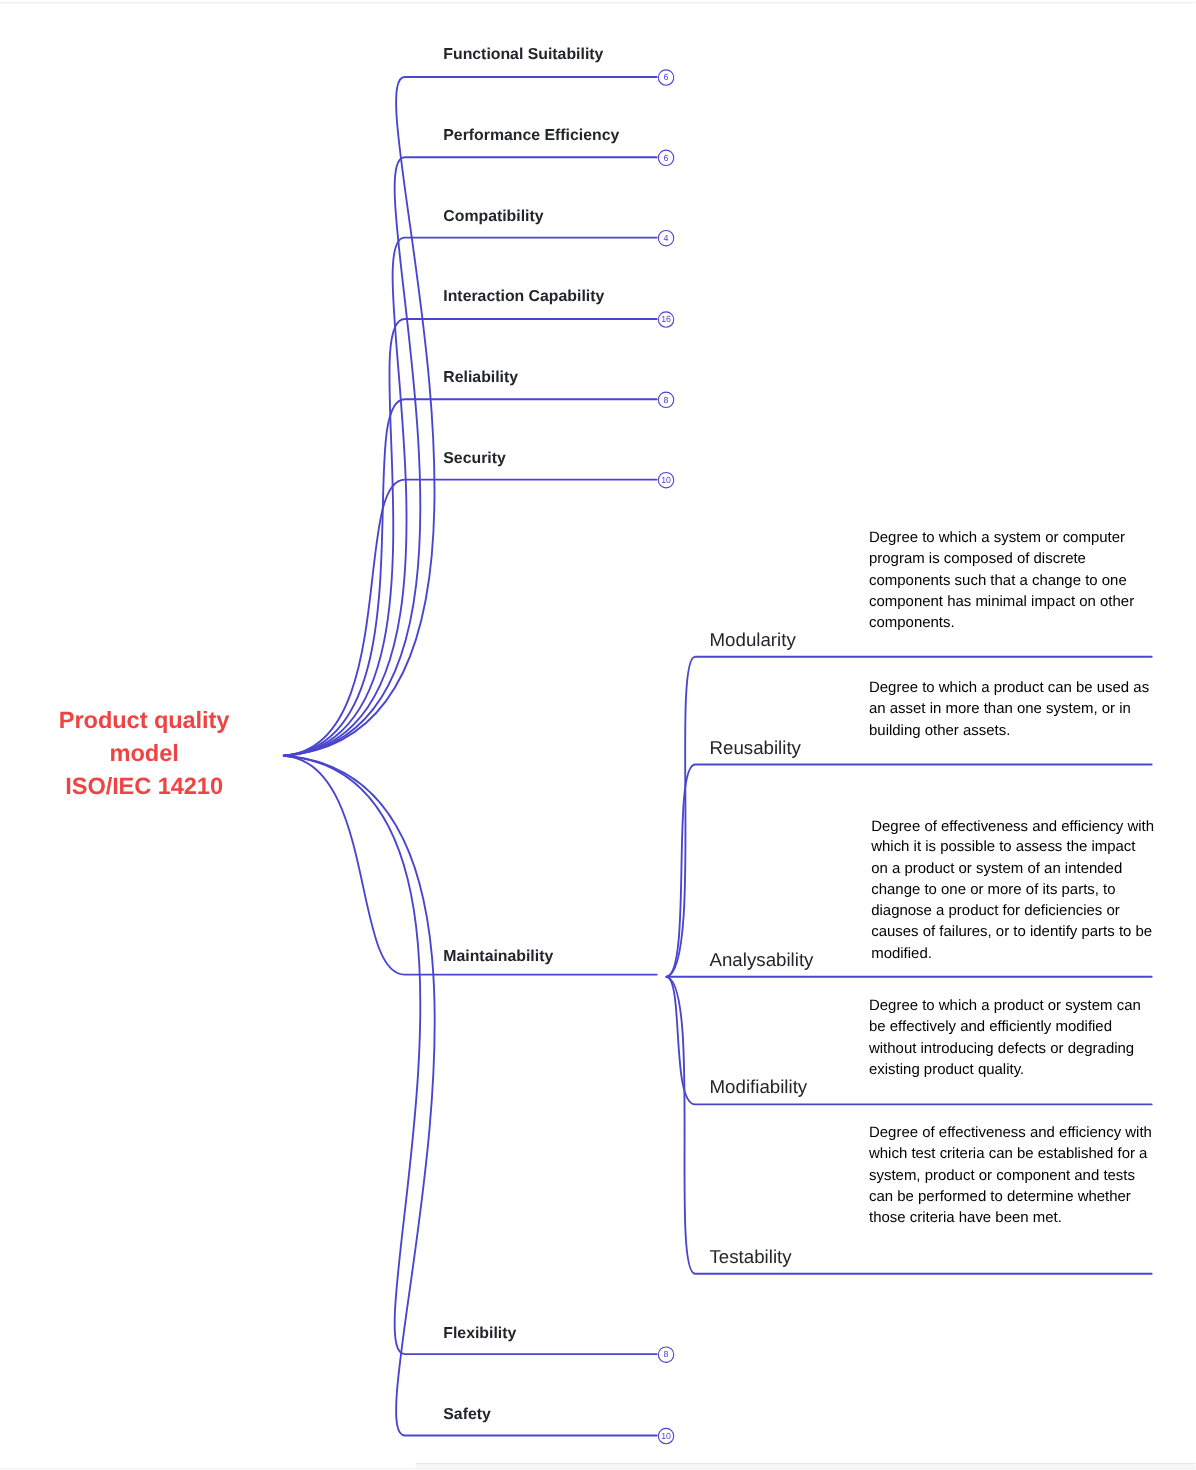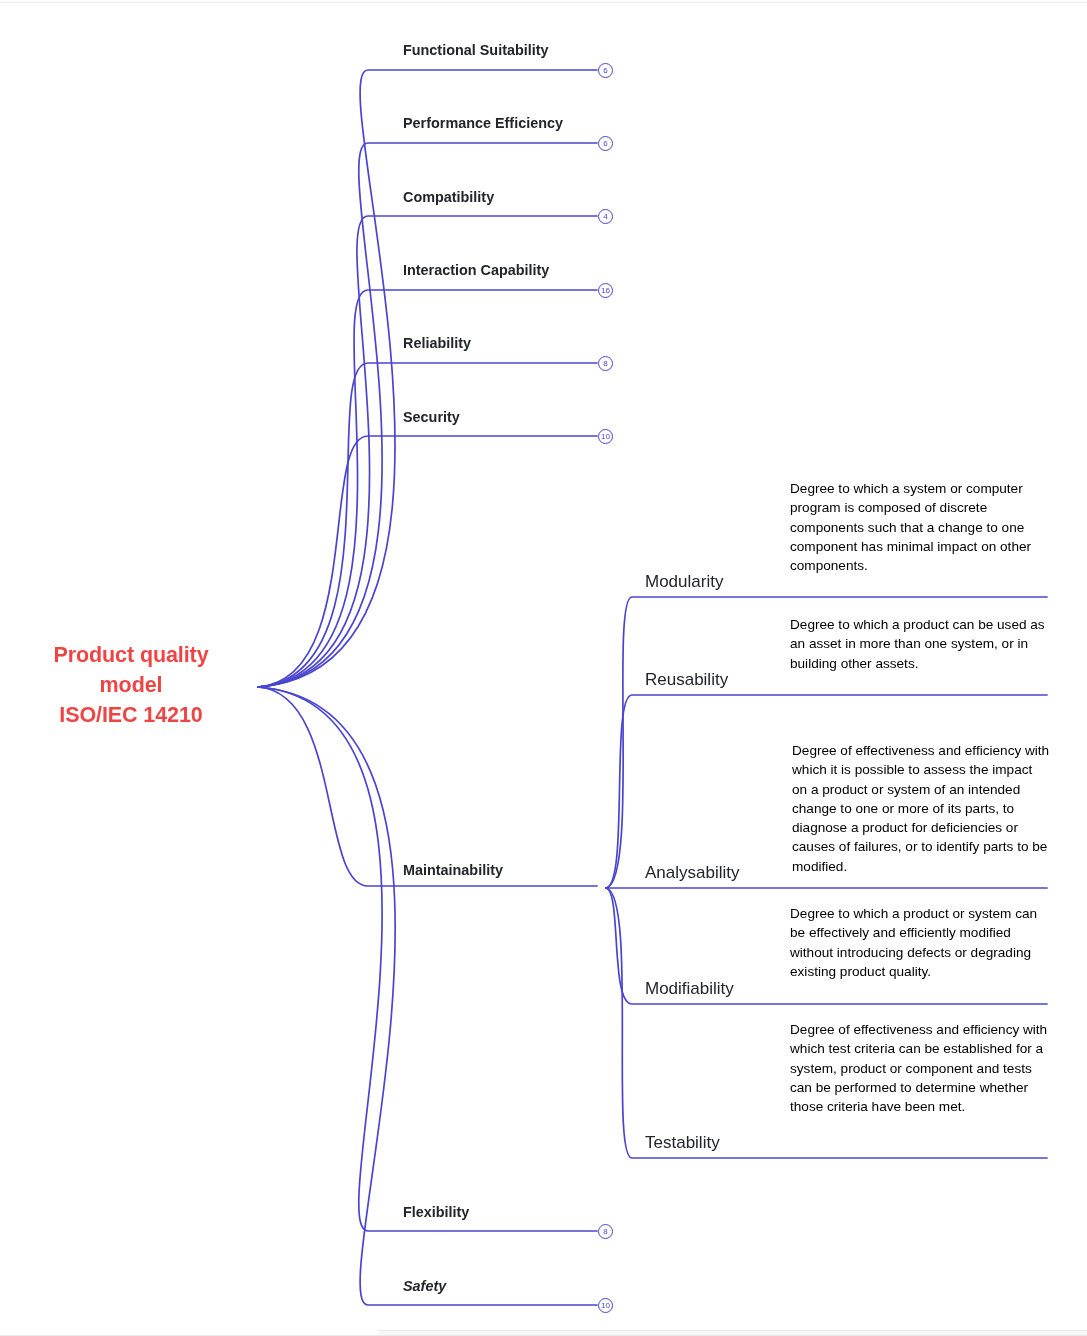--- a/index.html
+++ b/index.html
@@ -135,21 +135,21 @@
       <div class="badge" style="left: 598px; top: 208.5px;">4</div>
       <div class="branch-label" style="left: 403px; top: 261px;">Interaction Capability</div>
       <div class="badge" style="left: 598px; top: 282.5px;">16</div>
       <div class="branch-label" style="left: 403px; top: 334px;">Reliability</div>
       <div class="badge" style="left: 598px; top: 355.5px;">8</div>
       <div class="branch-label" style="left: 403px; top: 408px;">Security</div>
       <div class="badge" style="left: 598px; top: 428.5px;">10</div>
       <div class="branch-label" style="left: 403px; top: 861px;">Maintainability</div>
       <div class="branch-label" style="left: 403px; top: 1203px;">Flexibility</div>
       <div class="badge" style="left: 598px; top: 1223.5px;">8</div>
-      <div class="branch-label" style="left: 403px; top: 1277px; font-style: italic;">Safety</div>
+      <div class="branch-label" style="left: 403px; top: 1277px;">Safety</div>
       <div class="badge" style="left: 598px; top: 1297.5px;">10</div>
       <div class="sub-label" style="left: 645px; top: 573px;">Modularity</div>
       <div class="desc" style="left: 790px; top: 479px;">Degree to which a system or computer program is composed of discrete components such that a change to one component has minimal impact on other components.</div>
       <div class="sub-label" style="left: 645px; top: 671px;">Reusability</div>
       <div class="desc" style="left: 790px; top: 615px;">Degree to which a product can be used as an asset in more than one system, or in building other assets.</div>
       <div class="sub-label" style="left: 645px; top: 864px;">Analysability</div>
       <div class="desc" style="left: 792px; top: 712px; margin-top: 29px;">Degree of effectiveness and efficiency with which it is possible to assess the impact on a product or system of an intended change to one or more of its parts, to diagnose a product for deficiencies or causes of failures, or to identify parts to be modified.</div>
       <div class="sub-label" style="left: 645px; top: 980px;">Modifiability</div>
       <div class="desc" style="left: 790px; top: 904px;">Degree to which a product or system can be effectively and efficiently modified without introducing defects or degrading existing product quality.</div>
       <div class="sub-label" style="left: 645px; top: 1134px;">Testability</div>

